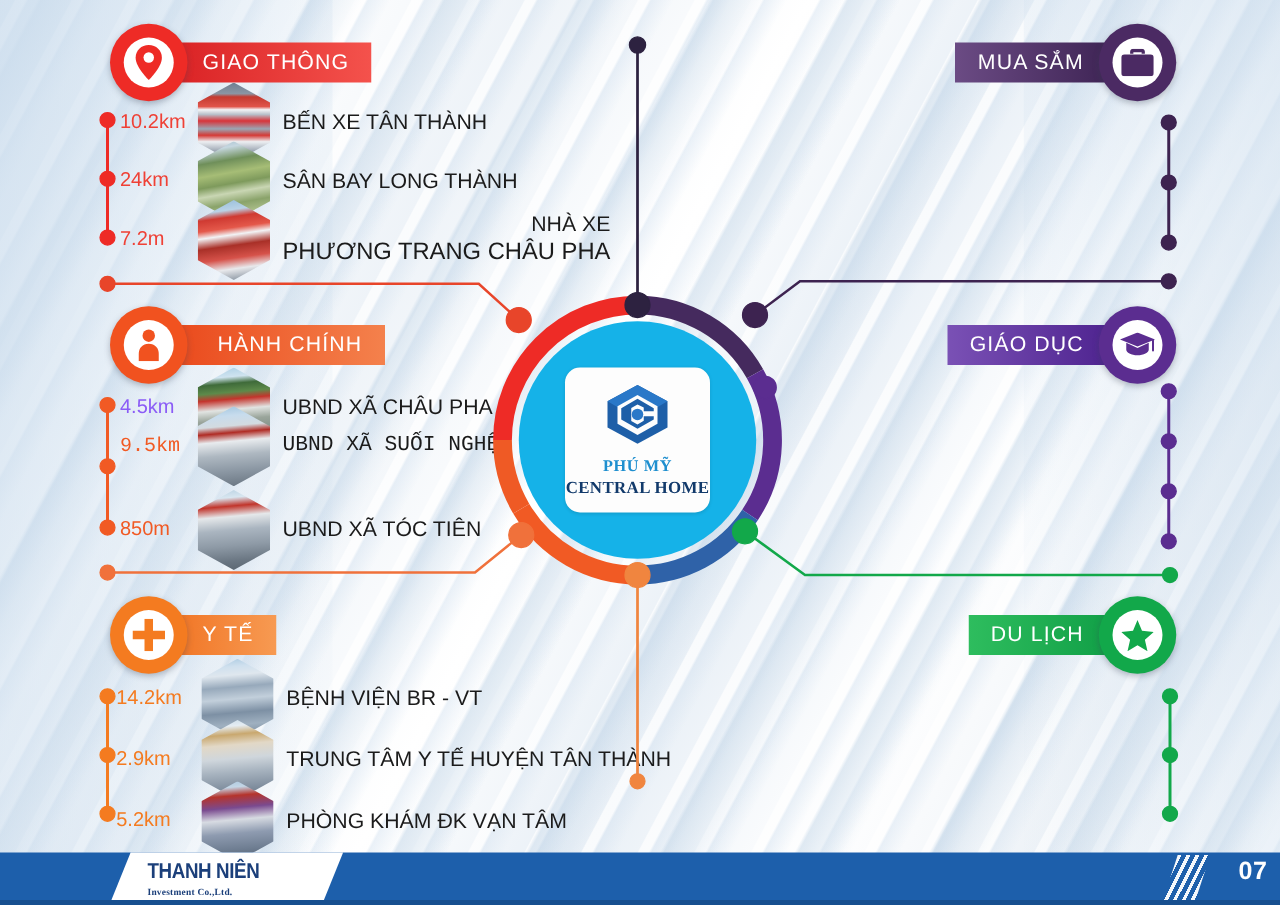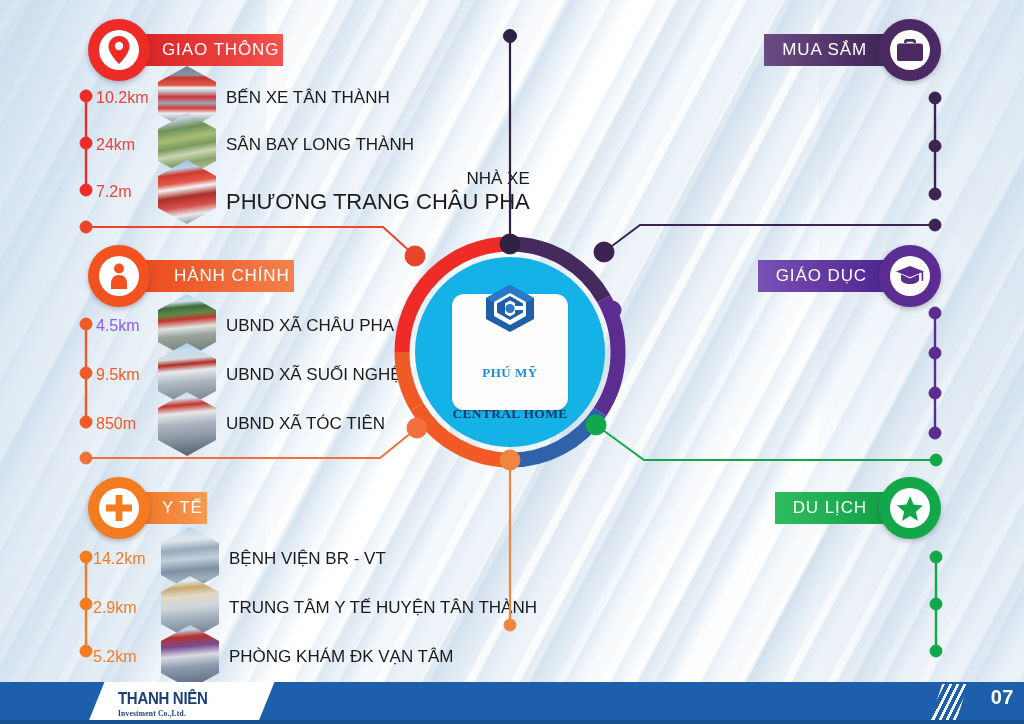--- a/index.html
+++ b/index.html
@@ -71,21 +71,21 @@
     width:40px; height:40px; border-radius:50%;
     background:#fff; display:flex; align-items:center; justify-content:center;
   }
   .badge svg { display:block; }
 
   .banner {
     position:relative; height:32px; display:flex; align-items:center;
     color:#fff; font-size:17px; letter-spacing:.9px; font-weight:400;
     z-index:2;
   }
-  .sec-head.left .banner  { padding:0 4px 0 34px; margin-left:-22px; justify-content:center; }
+  .sec-head.left .banner  { padding:0 18px 0 34px; margin-left:-22px; justify-content:center; }
   .sec-head.right .banner { padding:0 34px 0 18px; margin-right:-22px; justify-content:center; }
   .banner span { white-space:nowrap; }
 
   
   .items { position:absolute; }
   .row { position:absolute; display:flex; align-items:center; }
   .row.left  { flex-direction: row; }
 
   .dist {
     font-size:16px; white-space:nowrap;
@@ -96,34 +96,33 @@
     width:58px; height:64px; flex:0 0 58px;
     clip-path: polygon(50% 0%, 100% 25%, 100% 75%, 50% 100%, 0% 75%, 0% 25%);
     overflow:hidden; position:relative;
   }
   .hex i { position:absolute; inset:0; display:block; }
 
   .label {
     font-size:17px; color:#1b1b1b; line-height:1.2; white-space:nowrap;
   }
   .row.left  .label { margin-left:10px; text-align:right; }
-  .label small { display:block; font-size:22px; }
+  .label small { display:block; font-size:19px; }
 
   
   #hub { position:absolute; left:386px; top:228px; width:248px; height:248px; z-index:4; }
   #hub .inner {
     position:absolute; left:29px; top:29px; width:190px; height:190px;
     border-radius:50%; background:#15b2e8;
     display:flex; align-items:center; justify-content:center;
   }
   #hub .card {
     width:116px; height:116px; border-radius:12px; background:#fdfdfd;
     display:flex; flex-direction:column; align-items:center; justify-content:center;
     box-shadow:0 1px 3px rgba(0,0,0,.12);
-    gap:24px;
   }
   #hub .card .mark { margin-bottom:4px; }
   #hub .brand1 { font-family:"Liberation Serif", serif; font-weight:bold; font-size:13px; color:#1f8fcf; letter-spacing:.5px; }
   #hub .brand2 { font-family:"Liberation Serif", serif; font-weight:bold; font-size:13.5px; color:#123a6b; letter-spacing:.3px; margin-top:1px; }
 
   
   #footer { position:absolute; left:0; bottom:0; width:1024px; height:42px; z-index:6; }
   #footer .bar { position:absolute; inset:0; background:#1d5fab; }
   #footer .bar2 { position:absolute; left:0; bottom:0; width:100%; height:4px; background:#174f8f; }
   #footer .logo { position:absolute; left:118px; top:5px; width:120px; height:32px;
@@ -360,21 +359,21 @@
   <div class="items">
     <div class="row left" style="left:96px; top:294px;">
       <div class="dist" style="color:#8b5cf6;">4.5km</div>
       <div class="hex">
         <i style="background:
           linear-gradient(175deg,#a8cde4 0%,#cfe3ef 14%,#3f6b3a 22%,#5d8a4a 32%,#c4342c 40%,#e1e4e2 52%,#9aa59b 64%,#7f8d86 80%,#5d6a66 100%);"></i>
       </div>
       <div class="label">UBND XÃ CHÂU PHA</div>
     </div>
 
-    <div class="row left" style="left:96px; top:343px;">
+    <div class="row left" style="left:96px; top:325px;font-family:Liberation Mono, monospace;">
       <div class="dist" style="color:#f15a24;">9.5km</div>
       <div class="hex">
         <i style="background:
           linear-gradient(175deg,#9dc3dd 0%,#c7dced 14%,#d3dbe0 26%,#b02c25 34%,#e8ebee 44%,#aeb8c1 60%,#8c98a4 78%,#66727e 100%);"></i>
       </div>
       <div class="label">UBND XÃ SUỐI NGHỆ</div>
     </div>
 
     <div class="row left" style="left:96px; top:392px;">
       <div class="dist" style="color:#f15a24;">850m</div>

